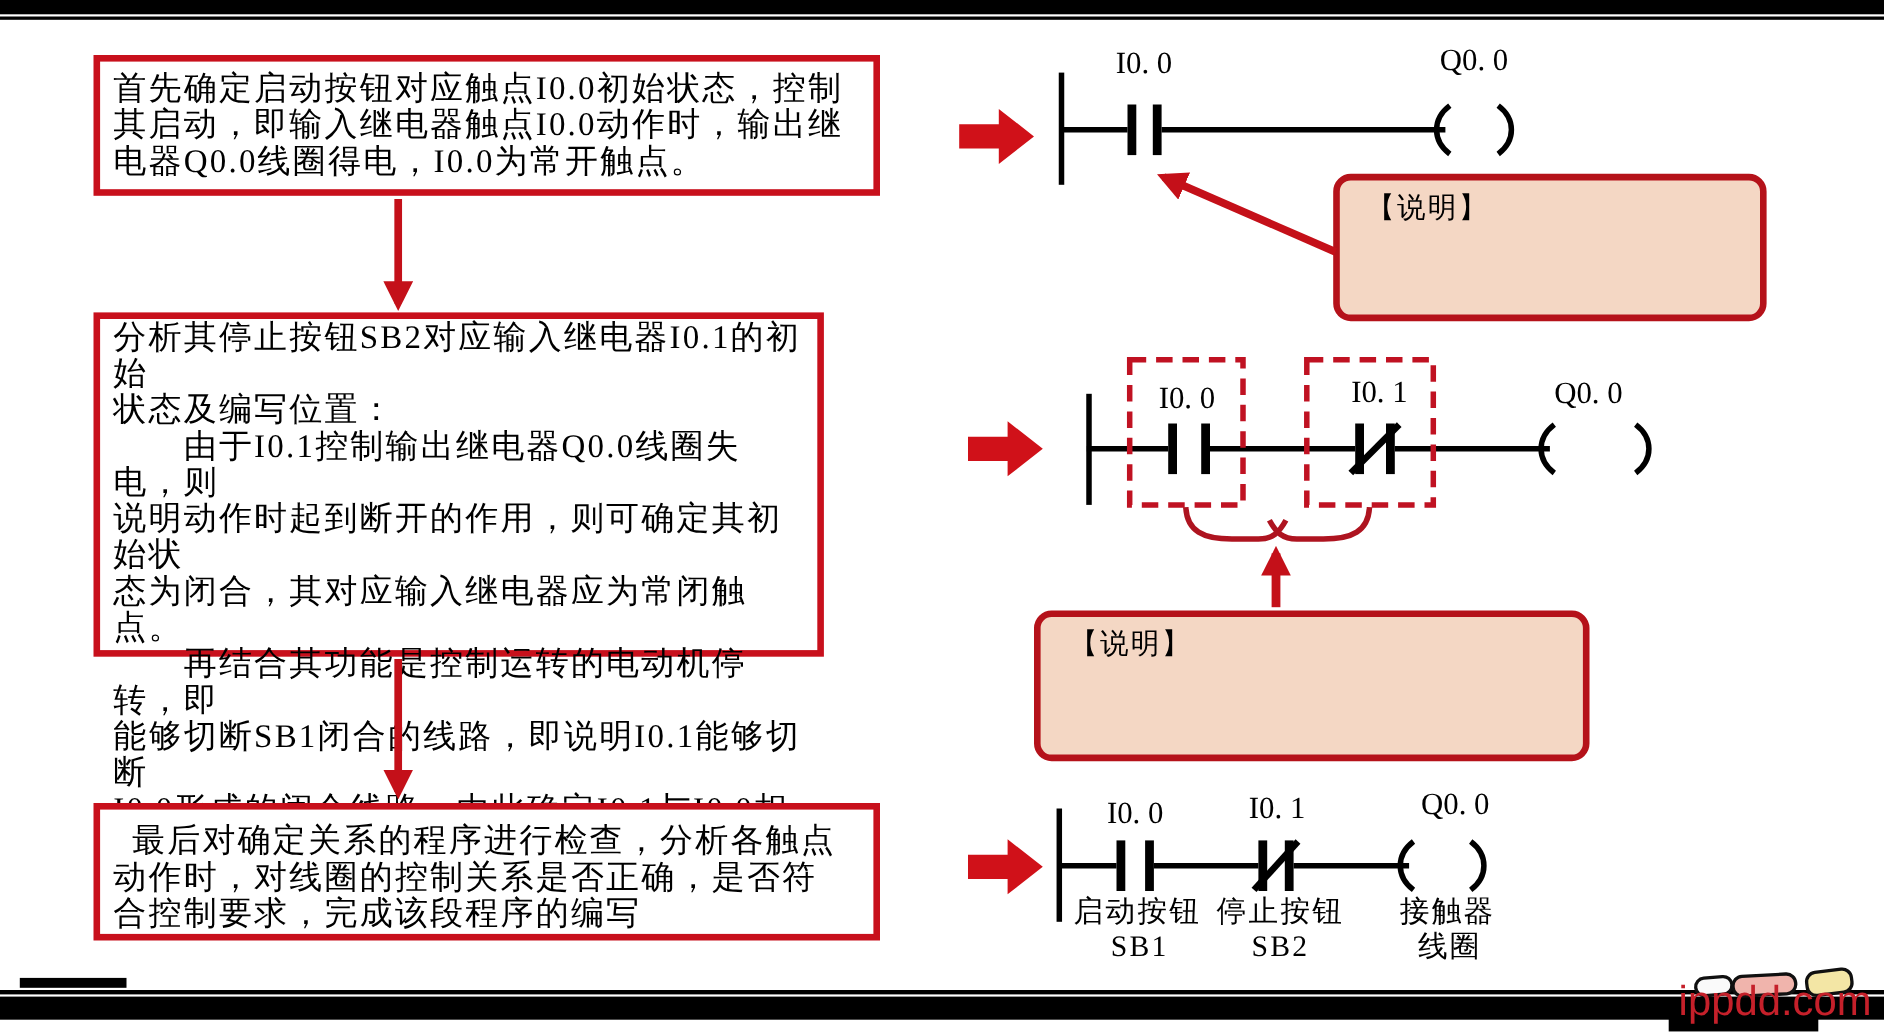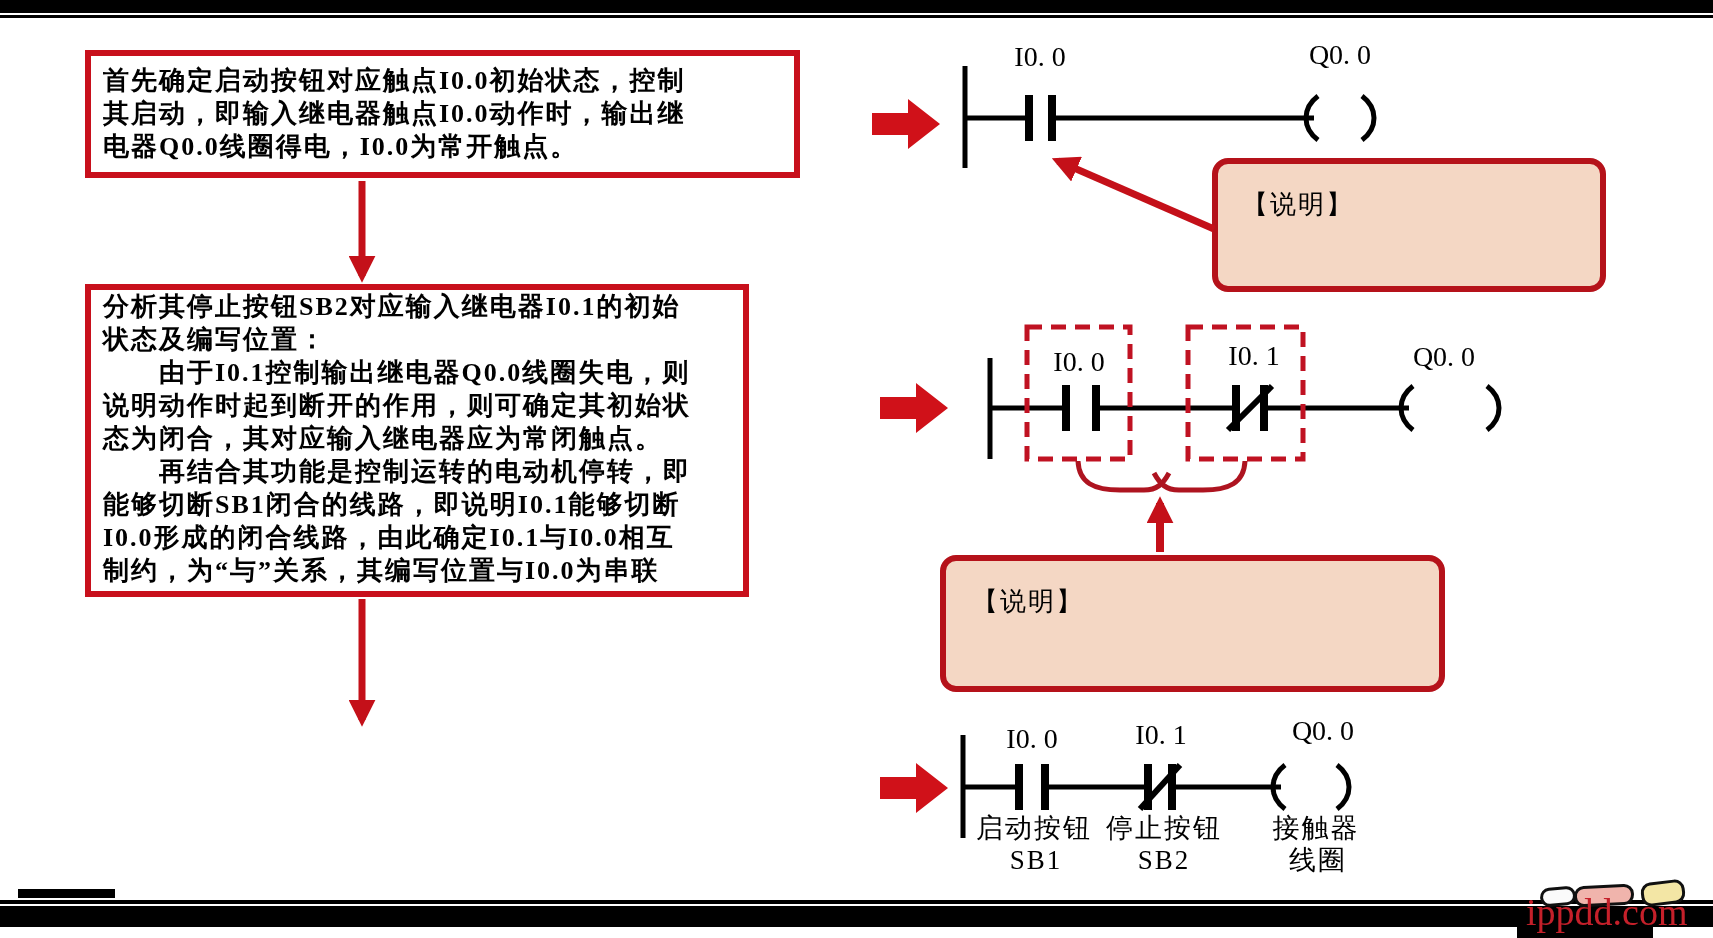--- a/index.html
+++ b/index.html
@@ -5,43 +5,43 @@
   html,body{margin:0;padding:0;background:#ffffff;}
   .page{
     position:relative;width:1713px;height:938px;background:#ffffff;overflow:hidden;
     font-family:"Liberation Serif","DejaVu Serif",serif;color:#000;
   }
   .bar{position:absolute;background:#000;}
   
   .flowbox{
     position:absolute;box-sizing:border-box;background:#fff;
     border:6px solid #c8101c;
-    font-size:26px;line-height:33px;letter-spacing:2px;
-    white-space:pre-line;padding:8px 8px 0 12px;font-weight:bold;
+    font-size:30px;line-height:33px;letter-spacing:2px;
+    white-space:pre-line;padding:8px 8px 0 12px;
   }
   #fb1{left:85px;top:50px;width:715px;height:128px;}
   #fb2{left:85px;top:284px;width:664px;height:313px;padding-top:0;}
   #fb3{left:85px;top:730px;width:715px;height:125px;padding-top:12px;}
   
   .callout{
     position:absolute;box-sizing:border-box;background:#f4d7c4;
     border:6px solid #b5121a;border-radius:16px;
-    font-size:26px;line-height:34px;letter-spacing:2px;padding-top:24px;
+    font-size:26px;line-height:34px;letter-spacing:2px;padding-top:8px;
   }
   #co1{left:1212px;top:158px;width:394px;height:134px;padding-left:24px;}
   #co2{left:940px;top:555px;width:505px;height:137px;padding-left:26px;}
   .c-body{white-space:pre-line;}
   svg.overlay{position:absolute;left:0;top:0;pointer-events:none;}
   
   .lad-label{font-family:"Liberation Serif","DejaVu Serif",serif;font-size:28px;fill:#000;}
   .lad-cjk{font-family:"Liberation Serif","DejaVu Serif",serif;font-size:27px;letter-spacing:2px;fill:#000;}
   
   .wm{
     position:absolute;left:1526px;top:890px;z-index:6;
-    color:#c5202a;font-size:38px;font-family:Liberation Serif, serif;
+    color:#c5202a;font-size:38px;font-family:Liberation Sans, sans-serif;
   }
   .blob{position:absolute;border:3px solid #101010;border-radius:10px;z-index:5;}
   #blob1{left:1540px;top:887px;width:30px;height:13px;background:#fafafa;transform:rotate(-5deg);}
   #blob2{left:1574px;top:885px;width:54px;height:15px;background:#f0b4ac;transform:rotate(-3deg);}
   #blob3{left:1641px;top:881px;width:38px;height:18px;background:#f3e6a5;transform:rotate(-7deg);}
 </style>
 </head>
 <body>
 
 <div class="page">
@@ -54,20 +54,23 @@
 电器Q0.0线圈得电，I0.0为常开触点。</div>
   <div class="flowbox" id="fb2">分析其停止按钮SB2对应输入继电器I0.1的初始
 状态及编写位置：
 　　由于I0.1控制输出继电器Q0.0线圈失电，则
 说明动作时起到断开的作用，则可确定其初始状
 态为闭合，其对应输入继电器应为常闭触点。
 　　再结合其功能是控制运转的电动机停转，即
 能够切断SB1闭合的线路，即说明I0.1能够切断
 I0.0形成的闭合线路，由此确定I0.1与I0.0相互
 制约，为“与”关系，其编写位置与I0.0为串联</div>
+  <div class="flowbox" id="fb3"> 最后对确定关系的程序进行检查，分析各触点
+动作时，对线圈的控制关系是否正确，是否符
+合控制要求，完成该段程序的编写</div>
 
   <div class="callout" id="co1">
     <div class="c-title">【说明】</div>
   </div>
   <div class="callout" id="co2">
     <div class="c-title">【说明】</div>
   </div>
 
   <svg class="overlay" width="1713" height="938" viewBox="0 0 1713 938">
     <defs>

